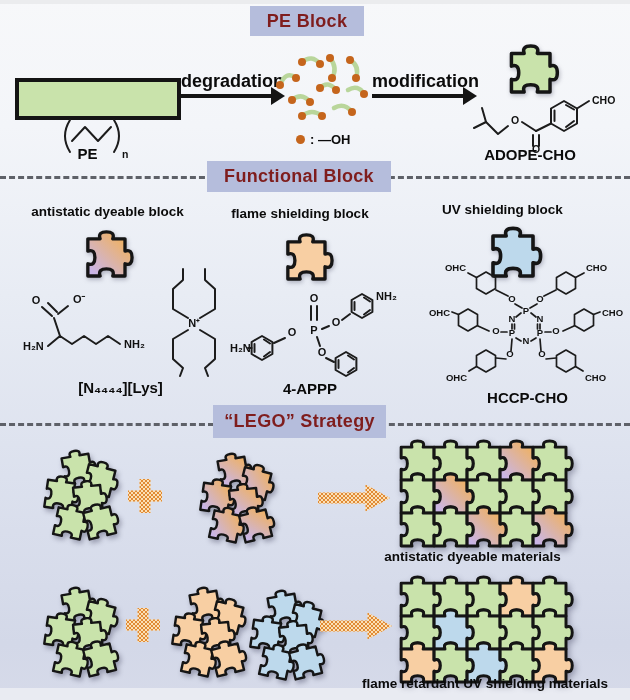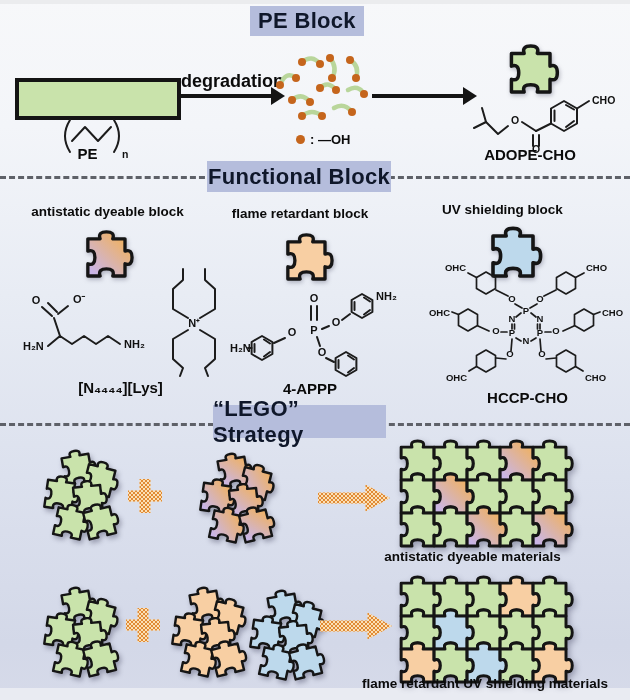--- a/index.html
+++ b/index.html
@@ -7,21 +7,21 @@
     position:relative; width:630px; height:700px; overflow:hidden;
     font-family:"Liberation Sans", sans-serif; color:#0b0b0b;
     background:linear-gradient(180deg,#f7f8fa 0%,#f3f5f9 18%,#e8ecf4 42%,#dce1ee 68%,#d3d8e8 92%,#d6dae9 100%);
   }
   .tstrip{position:absolute;left:0;top:0;width:630px;height:4px;background:#ebecee;}
   .bstrip{position:absolute;left:0;top:688px;width:630px;height:12px;background:#e9ebf2;}
   .dash{position:absolute;left:0;width:630px;border-top:3px dashed #5e6168;z-index:1;}
   .hdr{
     position:absolute;z-index:2;background:var(--header_bg,#b5bddc);
     display:flex;align-items:center;justify-content:center;
-    font-weight:bold;font-size:22px;letter-spacing:.3px;color:#0f172a;
+    font-weight:bold;font-size:18px;letter-spacing:.3px;color:#7f1d1d;
   }
   .lbl{position:absolute;font-weight:bold;text-align:center;}
   .f13{font-size:13.5px;} .f14{font-size:18px;} .f15{font-size:15px;}
   
   .barrow{position:absolute;height:4px;background:#141414;}
   .barrow::after{content:"";position:absolute;right:-13px;top:-7px;width:0;height:0;
     border-left:14px solid #141414;border-top:9px solid transparent;border-bottom:9px solid transparent;}
   
   .pebar{position:absolute;left:15px;top:78px;width:158px;height:34px;background:var(--green,#c9e3ab);border:4px solid #141414;}
   
@@ -120,20 +120,21 @@
       <circle cx="30" cy="66" r="4"></circle>
       <circle cx="50" cy="66" r="4"></circle>
     <path d="M62,58 Q72,52 80,62"></path>
       <circle cx="80" cy="62" r="4"></circle>
   </svg>
   <div class="legend" style="left:296px;top:132px;">
     <span class="legdot"></span>
     <span>: —OH</span>
   </div>
 
+  <div class="lbl f14" style="left:363px;top:71px;width:125px;">modification</div>
   <div class="barrow" style="left:372px;top:94px;width:92px;"></div>
 
   <svg class="piece" style="left:496px;top:38px;width:54px;height:54px;" viewBox="-20 -20 140 140">
       <use href="#pz" class="pzuse fill-green"></use>
     </svg>
   <svg class="chem" style="left:462px;top:84px;width:166px;height:70px;" viewBox="0 0 166 70">
     <path d="M12,44 L24,38 L36,50 L46,42"></path>
     <path d="M24,38 L20,24"></path>
     <text x="53" y="40" class="mid s10">O</text>
     <path d="M60,38 L74,47"></path>
@@ -143,21 +144,21 @@
     <polygon points="102,17 115,24.5 115,39.5 102,47 89,39.5 89,24.5"></polygon>
     <path d="M104,21 L112,25.5 M112,37 L104,43 M92.5,26.5 L92.5,37" class="thin"></path>
     <path d="M115,24.5 L127,17"></path>
     <text x="130" y="20" class="s10">CHO</text>
   </svg>
   <div class="lbl f15" style="left:450px;top:146px;width:160px;">ADOPE-CHO</div>
 
   <div class="hdr" style="left:207px;top:161px;width:184px;height:31px;">Functional Block</div>
 
   <div class="lbl f13" style="left:20px;top:204px;width:175px;">antistatic dyeable block</div>
-  <div class="lbl f13" style="left:215px;top:206px;width:170px;">flame retardant block</div>
+  <div class="lbl f13" style="left:215px;top:206px;width:170px;">flame shielding block</div>
   <div class="lbl f13" style="left:415px;top:202px;width:175px;">UV shielding block</div>
 
   <svg class="piece" style="left:73px;top:224px;width:52px;height:52px;" viewBox="-20 -20 140 140">
       <use href="#pz" class="pzuse fill-gradient"></use>
     </svg>
   <svg class="piece" style="left:273px;top:227px;width:52px;height:52px;" viewBox="-20 -20 140 140">
       <use href="#pz" class="pzuse fill-orange"></use>
     </svg>
   <svg class="piece" style="left:477px;top:220px;width:56px;height:56px;" viewBox="-20 -20 140 140">
       <use href="#pz" class="pzuse fill-blue"></use>

